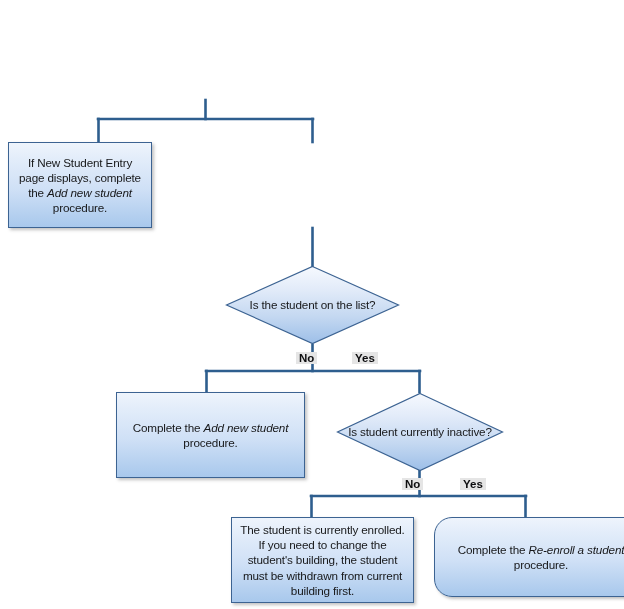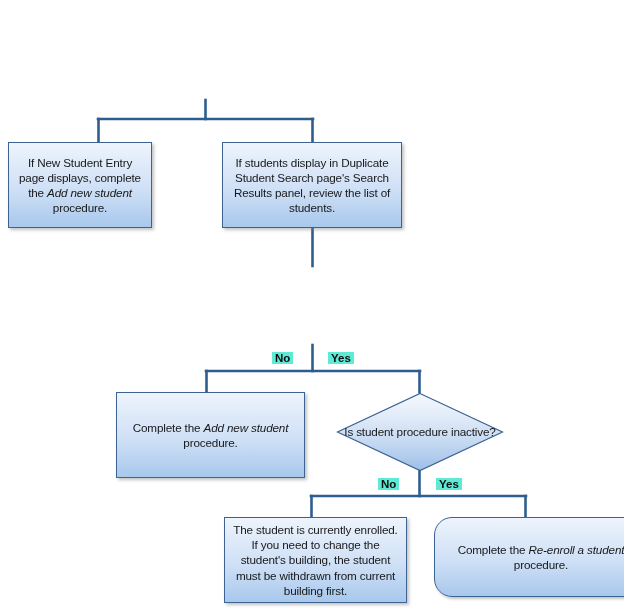--- a/index.html
+++ b/index.html
@@ -83,23 +83,24 @@
     letter-spacing: -0.15px;
   }
 
   
   .branch-label {
     position: absolute;
     z-index: 3;
     font-size: 11.5px;
     font-weight: bold;
     color: #0d0d0f;
-    background: #5eead4;
+    background: #e5e5e5;
     padding: 0 3px;
     white-space: nowrap;
+    margin-left: 24px;
   }
 </style>
 </head>
 <body>
 
 <div id="flowchart-canvas">
 
   <svg id="connector-layer" viewBox="0 0 624 609" width="624" height="609">
     <g fill="none" stroke="#2e5e8e" stroke-width="2.6" stroke-linecap="square">
 
@@ -125,26 +126,37 @@
     </g>
   </svg>
 
 
   <div class="node process-box" style="left:8px; top:142px; width:144px; height:86px;">
     <div class="process-text">
       <span>If New Student Entry page displays, complete the </span><i>Add new student</i><span> procedure.</span>
     </div>
   </div>
 
-  <div class="node process-box" style="left:222px; top:142px; width:180px; height:86px;">
-    <div class="process-text">
-      <span>If students display in Duplicate Student Search page's Search Results panel, review the list of students.</span>
+
+  <div class="decision" style="left:225px; top:265px; width:175px; height:80px;">
+    <svg width="175" height="80" viewBox="0 0 175 80">
+      <defs>
+        <linearGradient id="dgrad1" x1="0" y1="0" x2="0" y2="1">
+          <stop offset="0%" stop-color="#f6f9fe"></stop>
+          <stop offset="30%" stop-color="#e2ebf9"></stop>
+          <stop offset="65%" stop-color="#c4d8f1"></stop>
+          <stop offset="100%" stop-color="#9dbfe8"></stop>
+        </linearGradient>
+      </defs>
+      <polygon points="87.5,1.5 173.5,40 87.5,78.5 1.5,40" fill="url(#dgrad1)" stroke="#3c6392" stroke-width="1.2"></polygon>
+    </svg>
+    <div class="decision-text">
+      <span>Is the student on the list?</span>
     </div>
   </div>
-
 
   <div class="branch-label" style="left:272px; top:352px;">No</div>
   <div class="branch-label" style="left:328px; top:352px;">Yes</div>
 
   <div class="node process-box" style="left:116px; top:392px; width:189px; height:86px;">
     <div class="process-text">
       <span>Complete the </span><i>Add new student</i><span> procedure.</span>
     </div>
   </div>
 
@@ -154,28 +166,28 @@
         <linearGradient id="dgrad2" x1="0" y1="0" x2="0" y2="1">
           <stop offset="0%" stop-color="#f6f9fe"></stop>
           <stop offset="30%" stop-color="#e2ebf9"></stop>
           <stop offset="65%" stop-color="#c4d8f1"></stop>
           <stop offset="100%" stop-color="#9dbfe8"></stop>
         </linearGradient>
       </defs>
       <polygon points="84,1.5 166.5,40 84,78.5 1.5,40" fill="url(#dgrad2)" stroke="#3c6392" stroke-width="1.2"></polygon>
     </svg>
     <div class="decision-text">
-      <span>Is student procedure inactive?</span>
+      <span>Is student currently inactive?</span>
     </div>
   </div>
 
   <div class="branch-label" style="left:378px; top:478px;">No</div>
   <div class="branch-label" style="left:436px; top:478px;">Yes</div>
 
-  <div class="node process-box" style="left:224px; top:517px; width:183px; height:86px;">
+  <div class="node process-box" style="left:231px; top:517px; width:183px; height:86px;">
     <div class="process-text">
       <span>The student is currently enrolled. If you need to change the student's building, the student must be withdrawn from current building first.</span>
     </div>
   </div>
 
   <div class="node process-box" style="left:434px; top:517px; width:214px; height:80px;border-radius:18px;">
     <div class="process-text">
       <span>Complete the </span><i>Re-enroll a student</i><span> procedure.</span>
     </div>
   </div>

